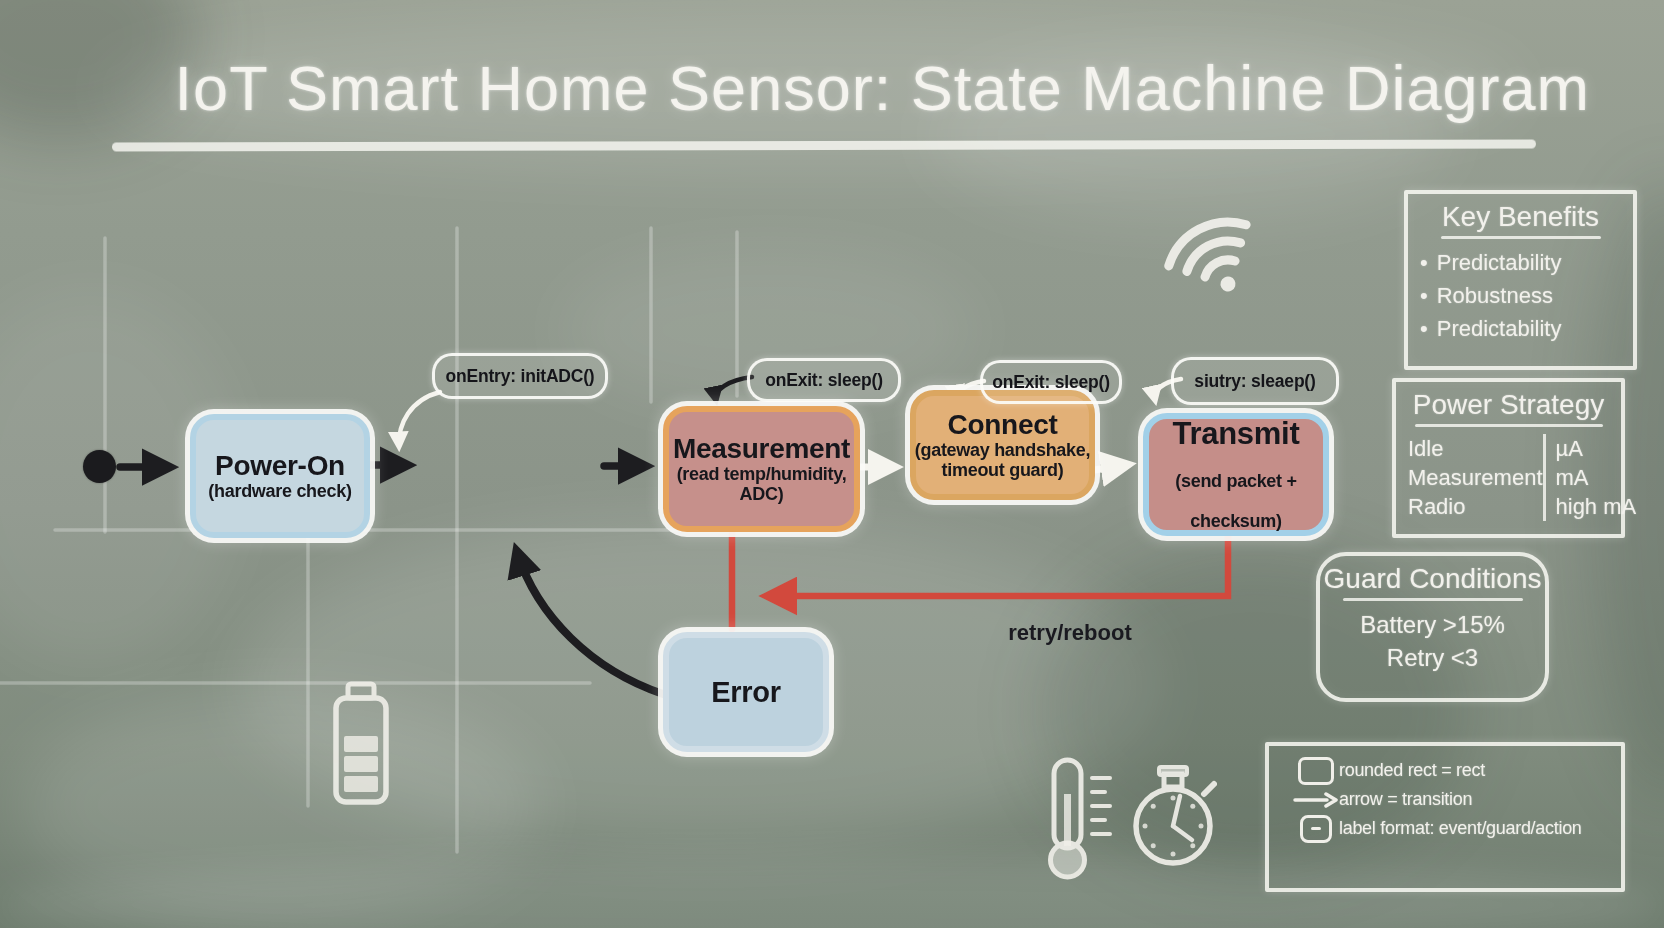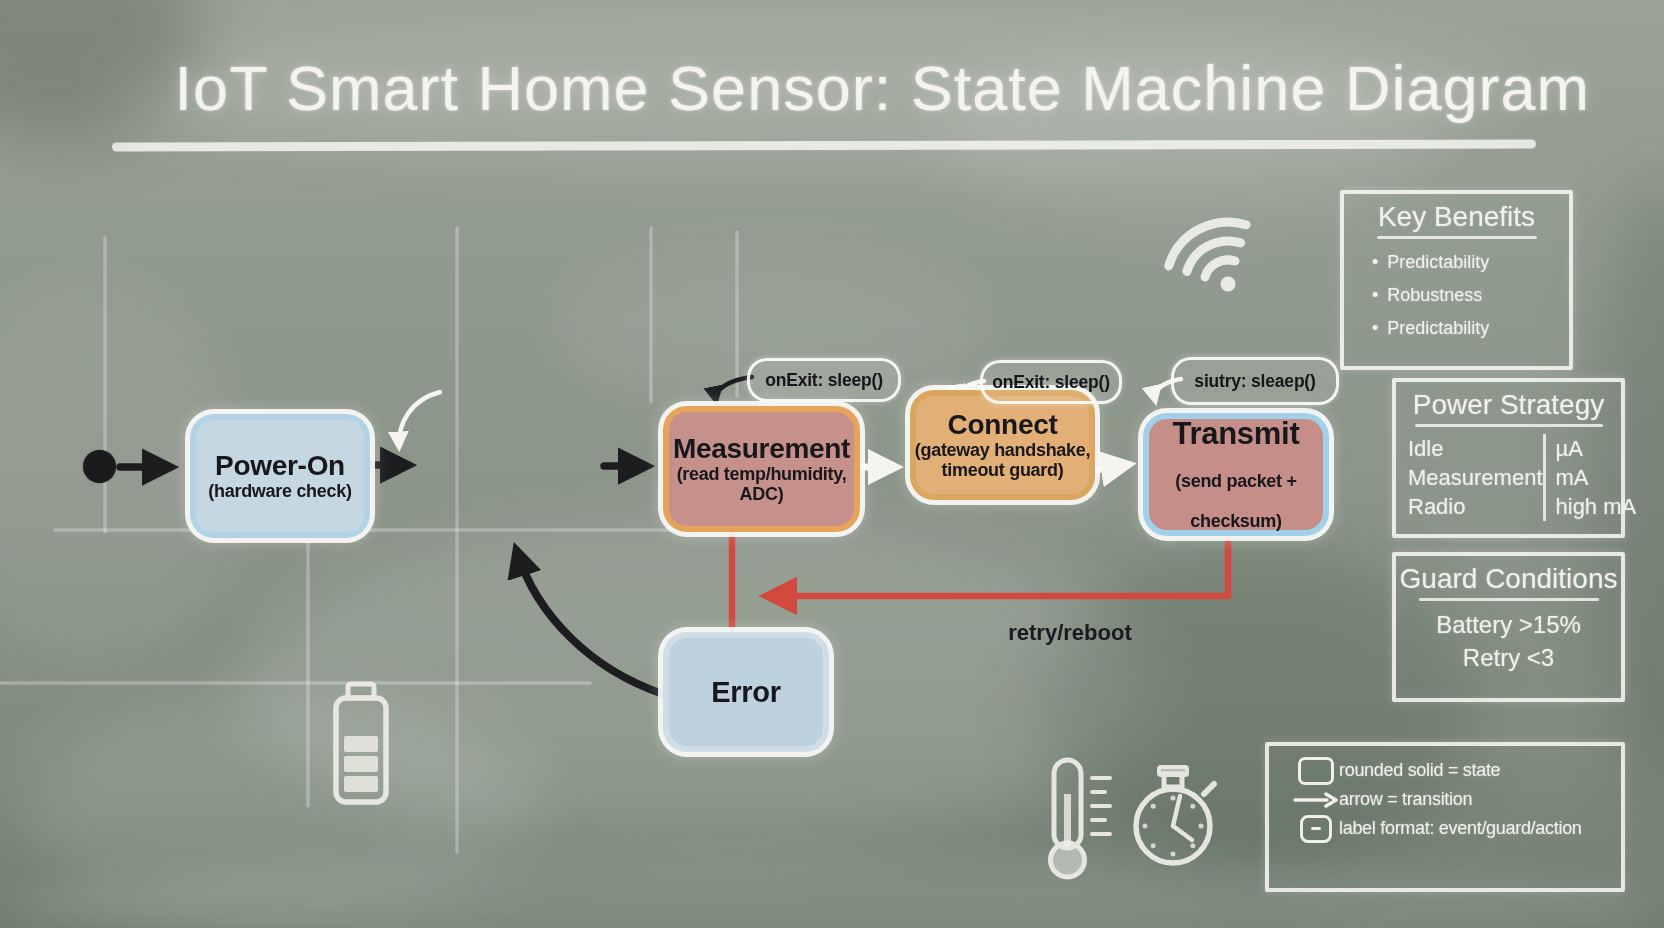--- a/index.html
+++ b/index.html
@@ -49,29 +49,29 @@
 
   .retry-label{position:absolute;left:960px;top:620px;width:220px;text-align:center;
     font-size:22px;font-weight:700;color:#1a1a20;}
 
   
   .panel{position:absolute;border:4px solid rgba(250,250,245,.85);color:#f2f1ec;
     box-shadow:0 0 8px rgba(255,255,255,.22), inset 0 0 14px rgba(255,255,255,.06);
     text-shadow:0 0 2px rgba(255,255,255,.4);border-radius:2px;}
   .p-title{text-align:center;font-size:28px;padding-top:7px;white-space:nowrap;}
   .p-underline{height:3px;background:rgba(250,250,245,.8);margin:3px auto 7px;border-radius:2px;}
-  .pn-kb{left:1340px;top:190px;width:225px;height:172px;}
-  .kb-row{padding-left:28px;font-size:18px;line-height:33px;white-space:nowrap;}
+  .pn-kb{left:1404px;top:190px;width:225px;height:172px;}
+  .kb-row{padding-left:12px;font-size:22px;line-height:33px;white-space:nowrap;}
   .kb-bullet{margin-right:9px;}
   .pn-ps{left:1392px;top:378px;width:225px;height:152px;}
   .ps-table{display:flex;}
   .ps-left{flex:1;padding-left:12px;font-size:22px;line-height:29px;white-space:nowrap;}
   .ps-right{width:84px;border-left:3px solid rgba(250,250,245,.8);padding-left:10px;
     font-size:22px;line-height:29px;white-space:nowrap;}
-  .pn-gc{left:1392px;top:552px;width:225px;height:142px;}
+  .pn-gc{left:1316px;top:552px;width:225px;height:142px;border-radius:30px;}
   .gc-item{text-align:center;font-size:24px;line-height:33px;white-space:nowrap;}
 
   
   .legend{position:absolute;left:1265px;top:742px;width:352px;height:142px;
     border:4px solid rgba(250,250,245,.85);color:#f2f1ec;border-radius:2px;
     box-shadow:0 0 8px rgba(255,255,255,.2);text-shadow:0 0 2px rgba(255,255,255,.35);}
   .lg-row{display:flex;align-items:center;height:29px;padding-left:24px;}
   .lg-row:first-child{margin-top:10px;}
   .lg-ic{width:46px;display:flex;align-items:center;justify-content:center;}
   .lg-tx{font-size:18px;letter-spacing:-.3px;white-space:nowrap;}
@@ -171,20 +171,21 @@
   </div>
   <div class="state st-trans">
     <div class="s-title">Transmit</div>
     <div class="s-sub">(send packet +</div>
     <div class="s-sub">checksum)</div>
   </div>
   <div class="state st-error">
     <div class="s-title">Error</div>
   </div>
 
+  <div class="bubble bb-entry">onEntry: initADC()</div>
   <div class="bubble bb-exit1">onExit: sleep()</div>
   <div class="bubble bb-exit2">onExit: sleep()</div>
   <div class="bubble bb-note">siutry: sleaep()</div>
 
   <div class="retry-label">retry/reboot</div>
 
   <svg class="abs" style="left:1150px;top:186px;" width="150" height="120" viewBox="0 0 150 120">
     <g transform="rotate(-28 78 98)" stroke="#f2f1ec" stroke-width="9" fill="none" stroke-linecap="round" opacity="0.92">
       <path d="M61,81 A24,24 0 0 1 95,81"></path>
       <path d="M47.6,67.6 A43,43 0 0 1 108.4,67.6"></path>
@@ -269,21 +270,21 @@
     <div class="p-underline" style="width:180px;"></div>
     <div class="gc-item">Battery &gt;15%</div>
     <div class="gc-item">Retry &lt;3</div>
   </div>
 
   <div class="legend">
     <div class="lg-row">
       <span class="lg-ic">
           <span class="ic-rect"></span>
         </span>
-      <span class="lg-tx">rounded solid = state</span>
+      <span class="lg-tx">rounded rect = rect</span>
     </div>
     <div class="lg-row">
       <span class="lg-ic">
         <svg width="46" height="16" viewBox="0 0 46 16">
             <line x1="2" y1="8" x2="34" y2="8" stroke="#f0efe9" stroke-width="3.5" stroke-linecap="round"></line>
             <polyline points="33,2 43,8 33,14" fill="none" stroke="#f0efe9" stroke-width="3.5" stroke-linecap="round" stroke-linejoin="round"></polyline>
           </svg>
       </span>
       <span class="lg-tx">arrow = transition</span>
     </div>

